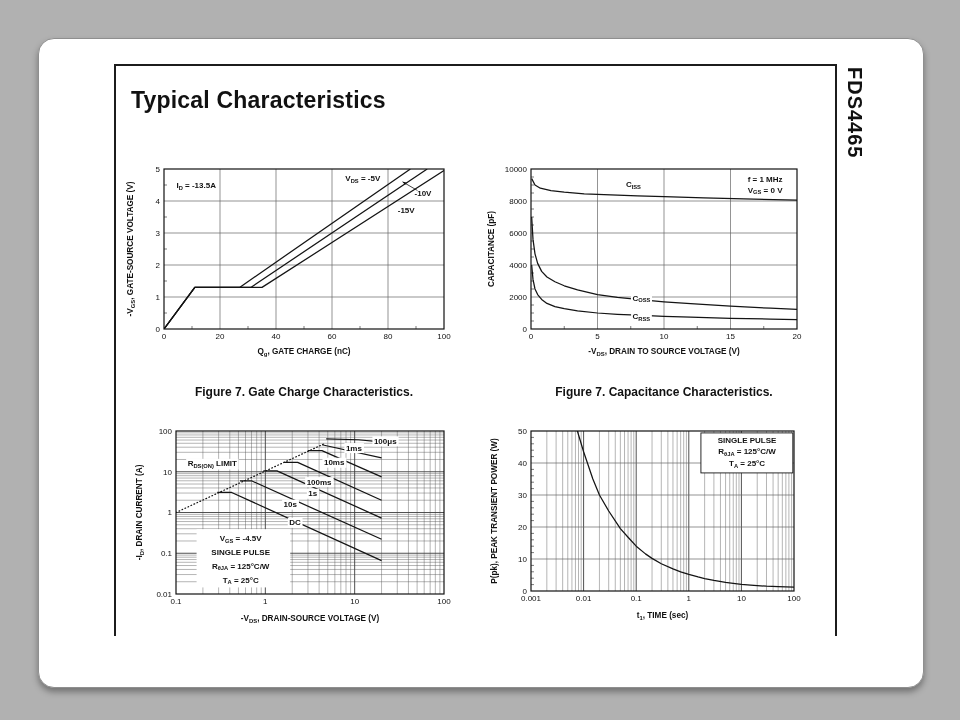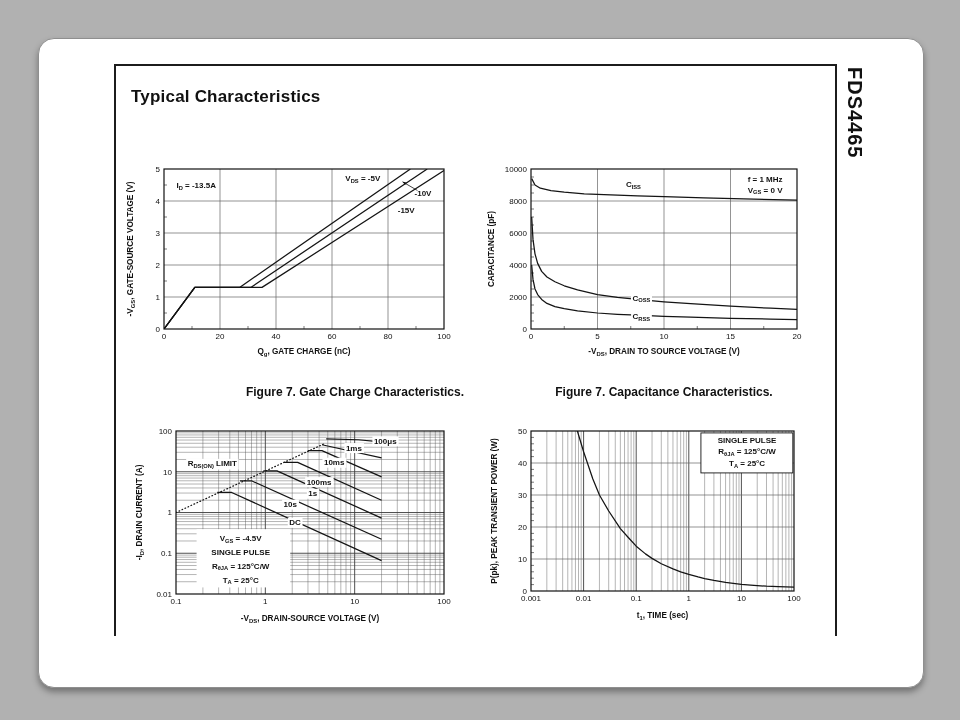--- a/index.html
+++ b/index.html
@@ -3,25 +3,25 @@
 <meta charset="utf-8">
 <style>
   html,body{margin:0;padding:0;width:960px;height:720px;overflow:hidden;
     font-family:"Liberation Sans",sans-serif;background:#b1b1b1;}
   .stage{position:relative;width:960px;height:720px;}
   .card{position:absolute;left:38px;top:38px;width:884px;height:648px;
     background:#ffffff;border:1px solid #8f8f8f;border-radius:16px;
     box-shadow:0 4px 6px rgba(0,0,0,0.35);}
   .content-box{position:absolute;left:75px;top:25px;width:723px;height:572px;
     box-sizing:border-box;border:2px solid #1c1c1c;border-bottom:none;}
-  .page-title{position:absolute;left:92px;top:48px;font-size:17px;font-weight:bold;
+  .page-title{position:absolute;left:92px;top:48px;font-size:23px;font-weight:bold;
     color:#111;letter-spacing:0.2px;}
   .caption{position:absolute;top:346px;width:320px;text-align:center;
     font-size:12px;font-weight:bold;color:#111;}
-  .cap-left{left:105px;text-align:right;}
+  .cap-left{left:105px;}
   .cap-right{left:465px;}
   .part-number{position:absolute;left:804px;top:28px;writing-mode:vertical-rl;
     font-size:20px;font-weight:bold;color:#111;letter-spacing:1px;}
   #charts{position:absolute;left:75px;top:25px;width:723px;height:572px;}
   #charts text{font-family:"Liberation Sans",sans-serif;fill:#111;}
 </style>
 </head>
 <body>
 
 <div class="stage">

